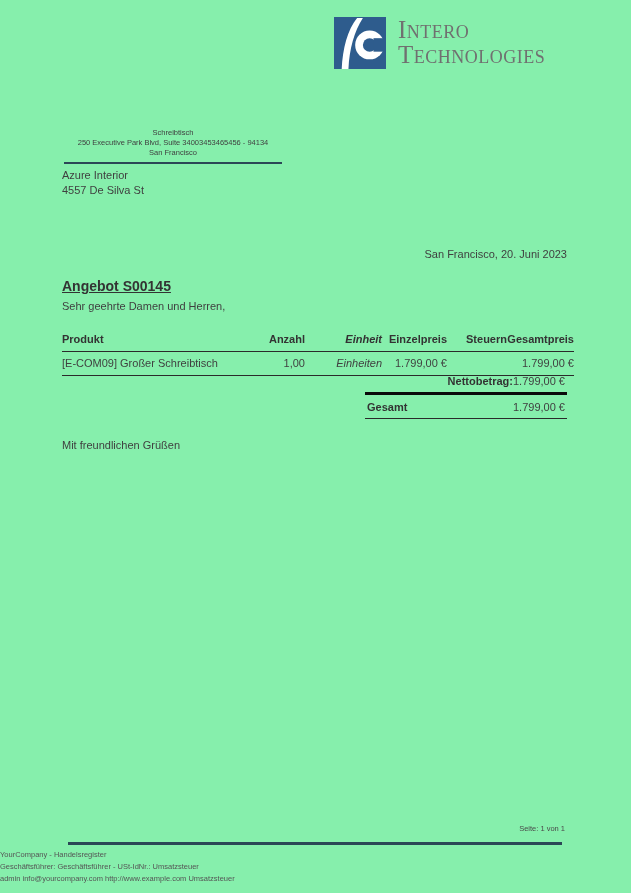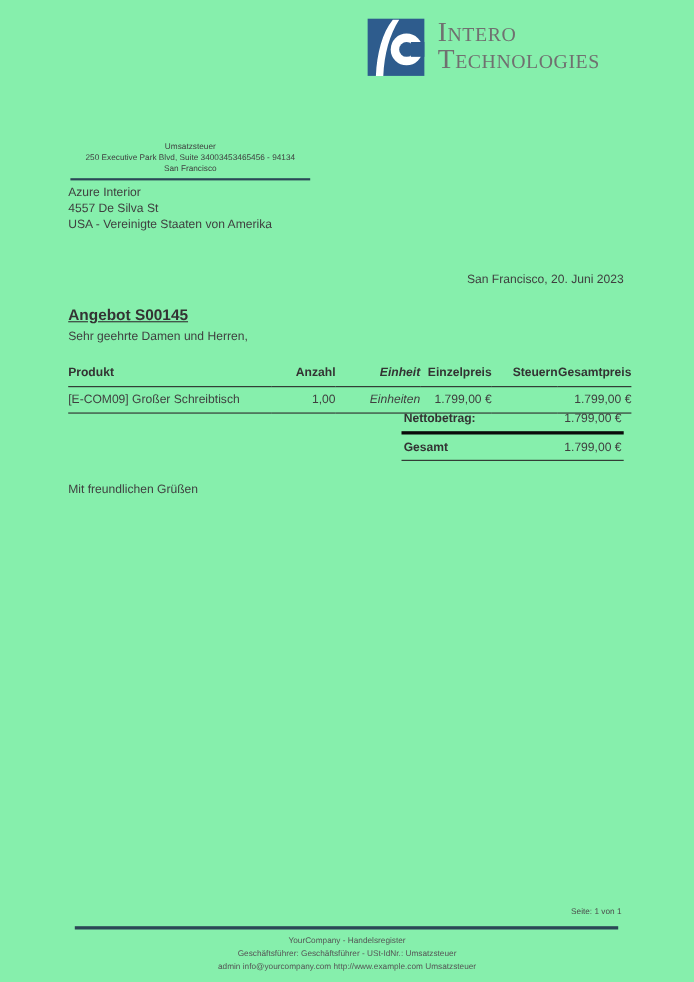--- a/index.html
+++ b/index.html
@@ -45,30 +45,30 @@
   .c-produkt{width:185px;text-align:left;}
   .c-anzahl{width:58px;text-align:right;}
   .c-einheit{width:70px;text-align:right;padding-left:7px;font-style:italic;}
   .c-einzelpreis{width:65px;text-align:right;}
   .c-steuern{width:60px;text-align:right;}
   .c-gesamtpreis{width:67px;text-align:right;}
   
   .totals{position:absolute;left:365px;top:369px;width:202px;font-size:11px;}
   .totals .row{display:flex;justify-content:space-between;align-items:center;padding:6px 2px 5px 2px;}
   .totals .row .lbl{font-weight:bold;color:#333;}
-  .totals .row.netto{border-bottom:3px solid #0a0a0a;}
+  .totals .row.netto{border-bottom:3px solid #0a0a0a;justify-content:flex-end;}
   .totals .row.gesamt{border-bottom:1.5px solid #2a2a2a;}
   
   .terms{position:absolute;left:62px;top:416px;font-size:11px;}
   .closing{position:absolute;left:62px;top:439px;font-size:11px;}
   
   .page-indicator{position:absolute;right:66px;top:824px;font-size:7.5px;color:#4a4a4a;}
   .footer-divider{position:absolute;left:68px;top:842px;width:494px;height:3px;background:#2b4756;}
   .footer-text{
-    position:absolute;left:0;right:0;top:849px;text-align:center;
+    position:absolute;left:0;right:0;top:849px;text-align:left;
     font-size:7.5px;line-height:12px;color:#555;
   }
 </style>
 </head>
 <body>
 
 <div class="page">
 
   <div class="logo-block">
     <span>
@@ -80,29 +80,28 @@
         <rect x="41" y="22" width="13" height="14" fill="#2e5c8d"></rect>
       </svg>
     </span>
     <div class="logo-text">
       <div>Intero</div>
       <div>Technologies</div>
     </div>
   </div>
 
   <div class="sender">
-    <div>Umsatzsteuer</div>
+    <div>Schreibtisch</div>
     <div>250 Executive Park Blvd, Suite 34003453465456 - 94134</div>
     <div>San Francisco</div>
   </div>
 
   <div class="recipient">
     <div>Azure Interior</div>
     <div>4557 De Silva St</div>
-    <div>USA - Vereinigte Staaten von Amerika</div>
   </div>
 
 
   <div class="date-line">San Francisco, 20. Juni 2023</div>
 
   <div class="doc-title">Angebot S00145</div>
   <div class="salutation">Sehr geehrte Damen und Herren,</div>
 
   <div class="items">
     <div class="tr head">

